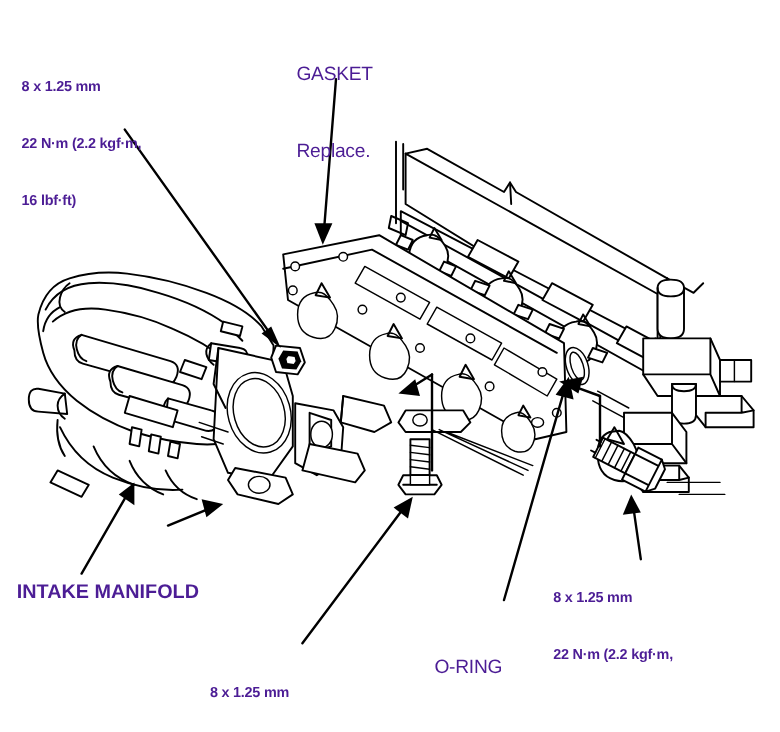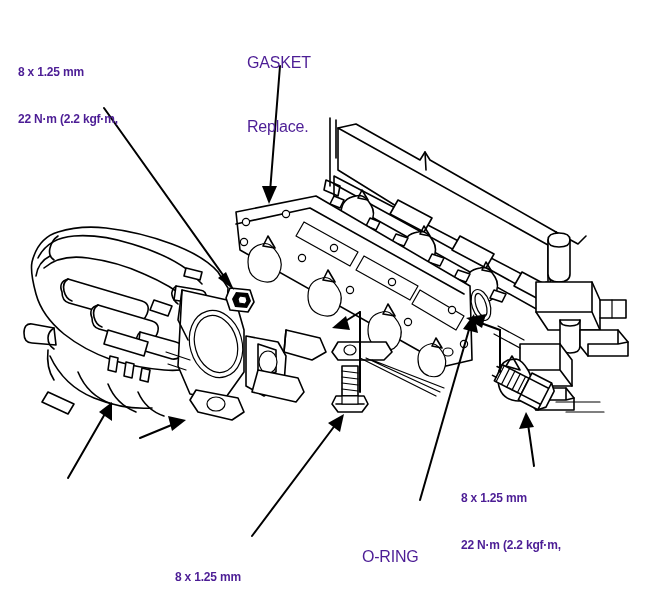--- a/index.html
+++ b/index.html
@@ -265,27 +265,29 @@
       <path class="blk" d="M474 314 L463 329 L478 333 Z"></path>
 
       <path class="lead" d="M534 466 L528 424"></path>
       <path class="blk" d="M526 412 L519 429 L534 427 Z"></path>
     </g>
   </svg>
 
   <div class="label torque" style="left:18px; top:33px;">
     <div>8 x 1.25 mm</div>
     <div>22 N·m (2.2 kgf·m,</div>
+    <div>16 lbf·ft)</div>
   </div>
 
   <div class="label" style="left:247px; top:10px;">
     <div class="headword">GASKET</div>
     <div class="sub">Replace.</div>
   </div>
 
+  <div class="label part" style="left:14px; top:483px;">INTAKE MANIFOLD</div>
 
   <div class="label torque" style="left:175px; top:538px;">
     <div>8 x 1.25 mm</div>
     
     
   </div>
 
   <div class="label" style="left:362px; top:504px;">
     <div class="headword">O-RING</div>
     <div class="sub">Replace.</div>

